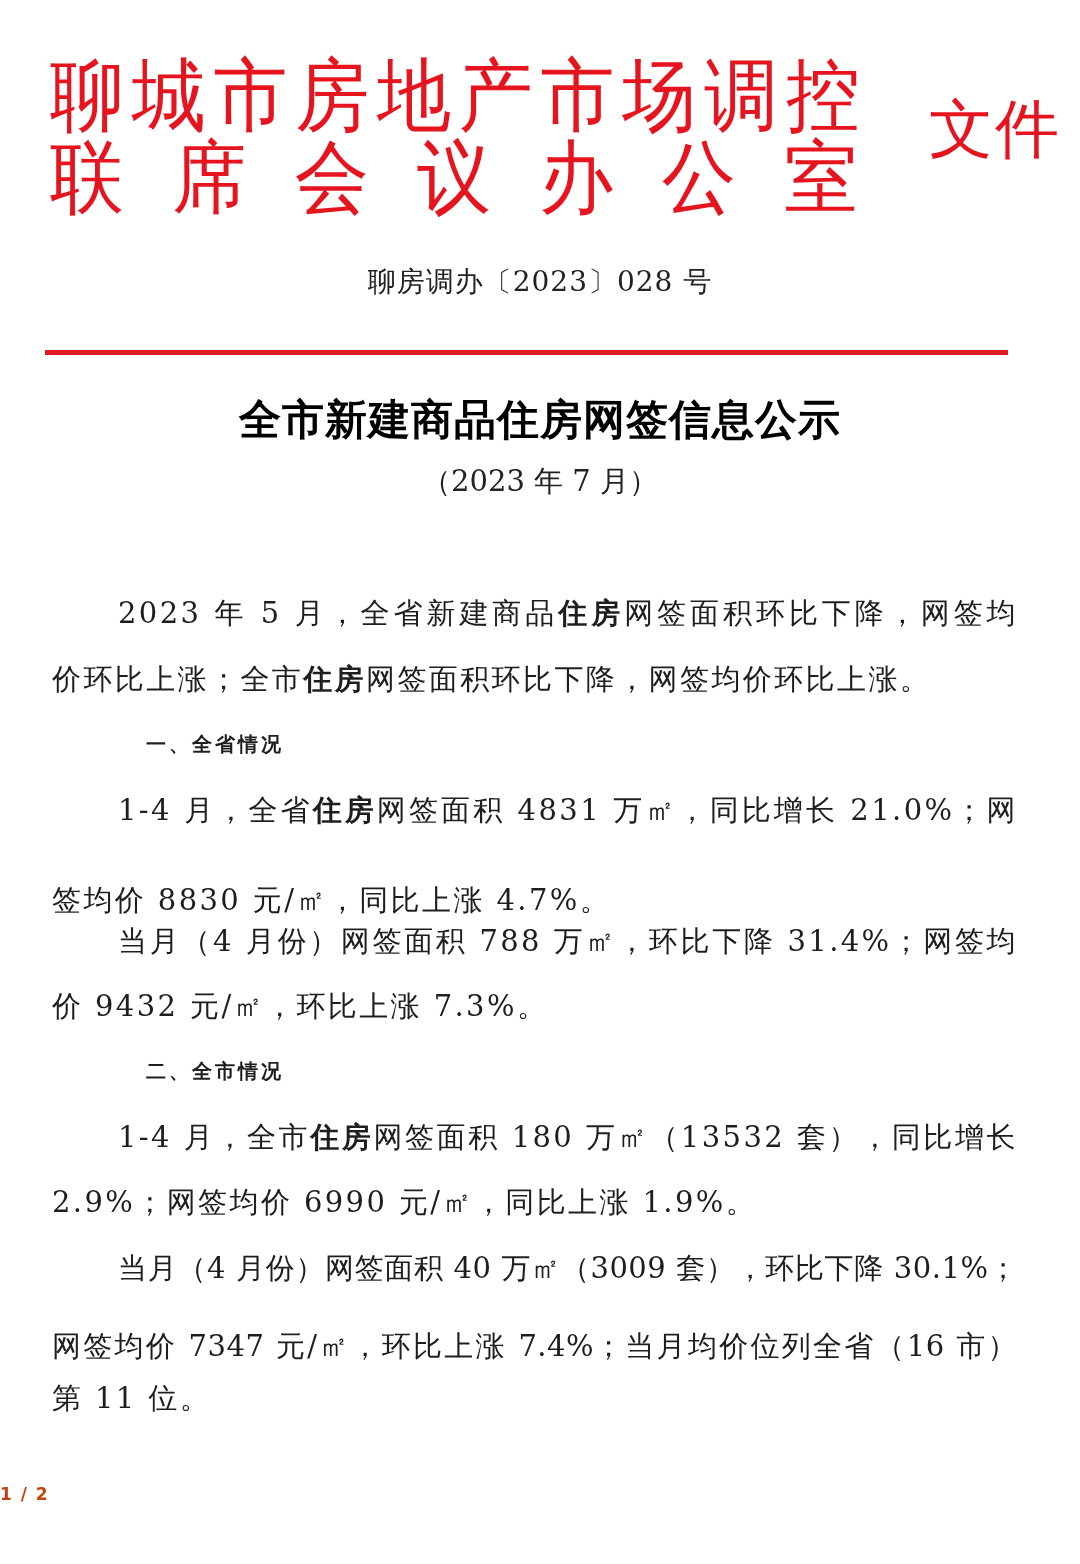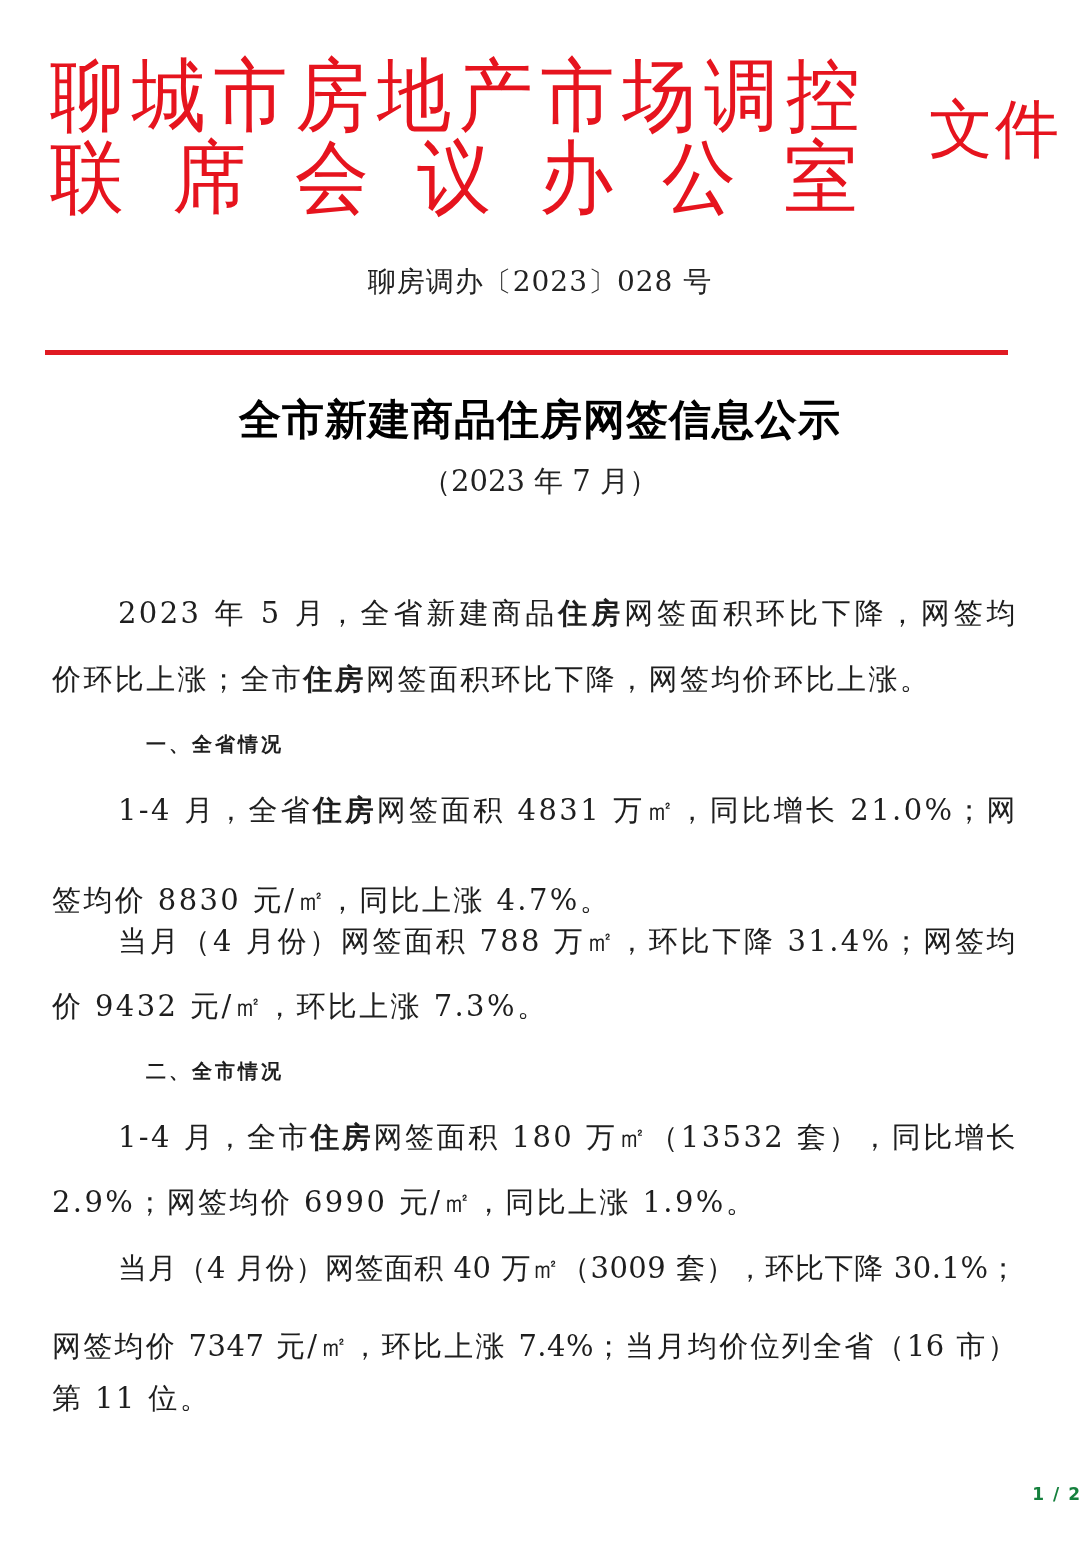--- a/index.html
+++ b/index.html
@@ -104,25 +104,25 @@
     font-weight: bold;
     font-size: 20px;
     letter-spacing: 3px;
     margin-left: 28px;
   }
   .page-num {
     position: absolute;
     left: 0;
     width: 1080px;
     top: 1484px;
-    text-align: right;
+    text-align: left;
     font-family: "DejaVu Sans", "Liberation Sans", sans-serif;
     font-weight: bold;
     font-size: 17px;
-    color: #15803d;
+    color: #c2410c;
     word-spacing: 3px;
   }
 </style>
 </head>
 <body>
 
 <div class="header-red header-line" id="hl1">
   <span>聊</span>
   <span>城</span>
   <span>市</span>

